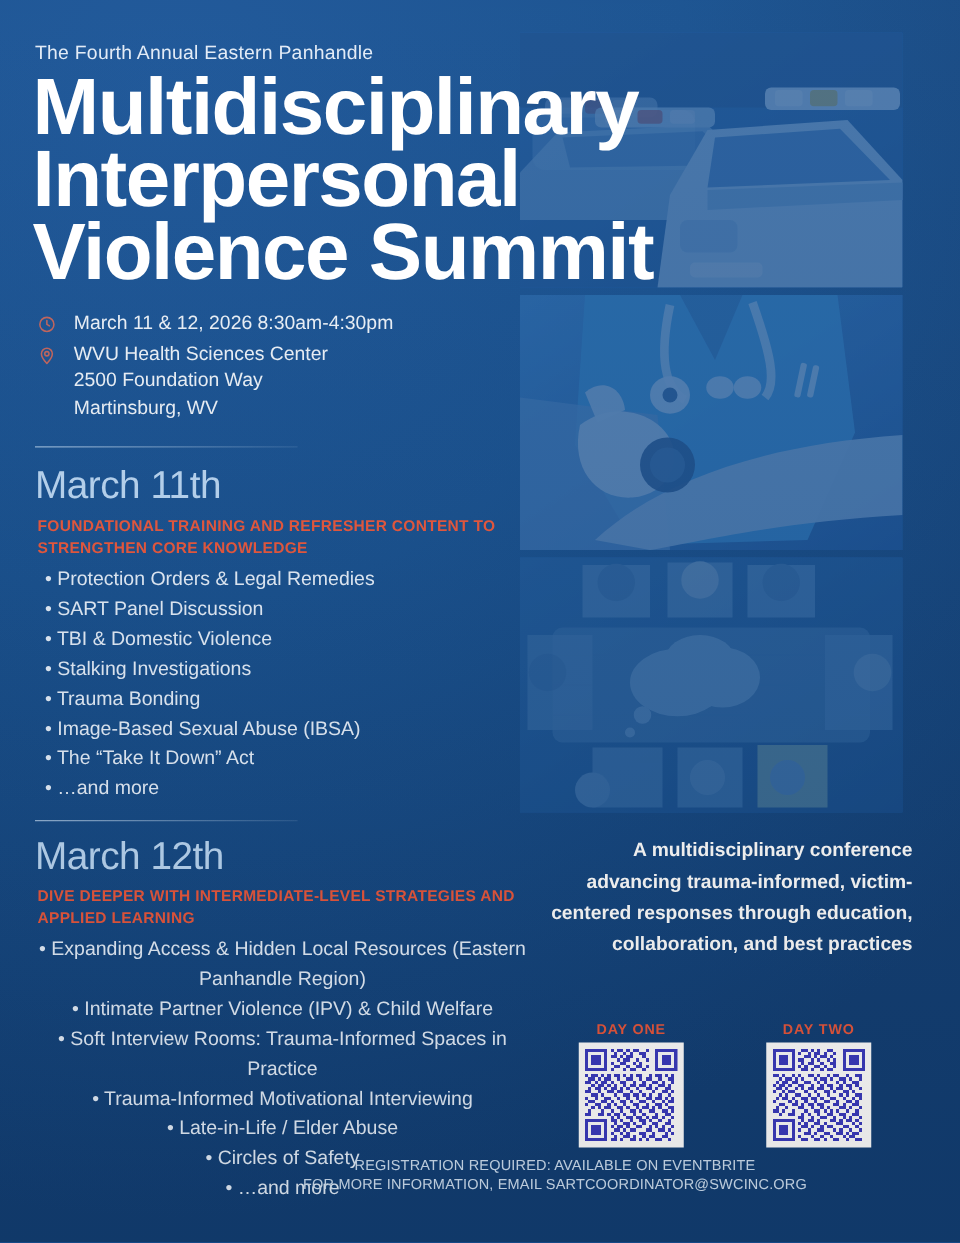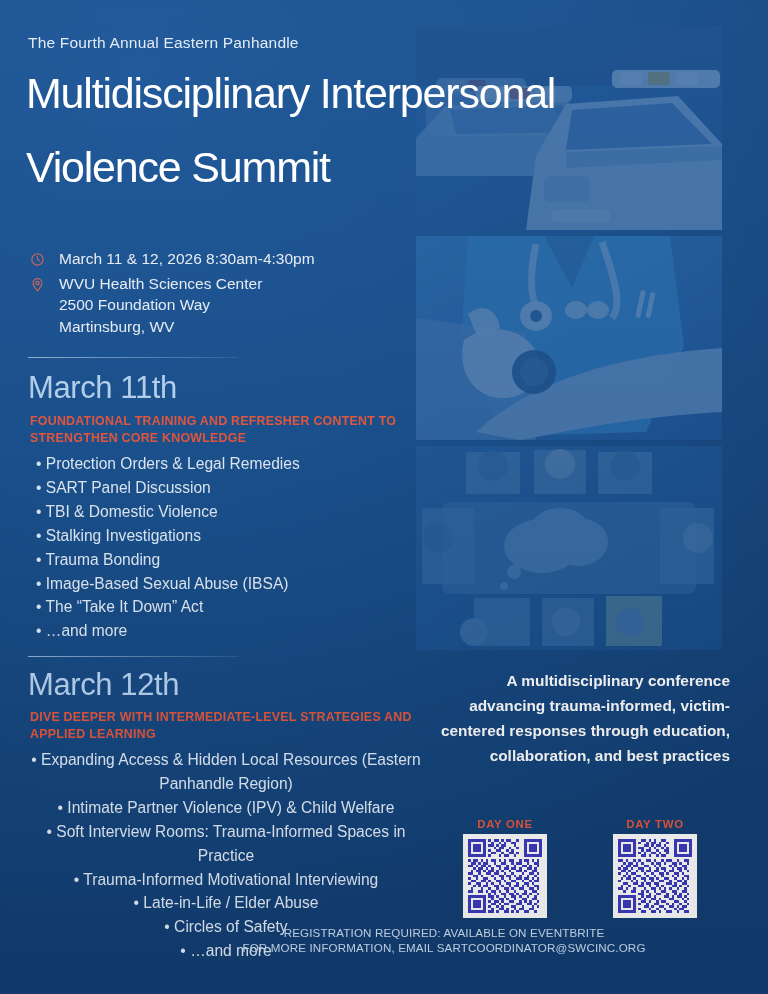--- a/index.html
+++ b/index.html
@@ -48,22 +48,22 @@
 
   
   .eyebrow{
     position:absolute; left:28px; top:34px;
     font-size:15.5px; font-weight:400; color:#e3ecf7;
     letter-spacing:.2px;
   }
   .title{
     position:absolute; left:26px; top:56px;
     width:640px;
-    font-size:43px; line-height:74px;
-    font-weight:400; color:#ffffff;
+    font-size:64px; line-height:58px;
+    font-weight:700; color:#ffffff;
     letter-spacing:-1.2px;
     z-index:3;
   }
 
   .meta{
     position:absolute; left:30px; top:248px;
     width:370px;
   }
   .meta-row{ display:flex; align-items:flex-start; gap:14px; margin-bottom:3px;}
   .meta-ico{

